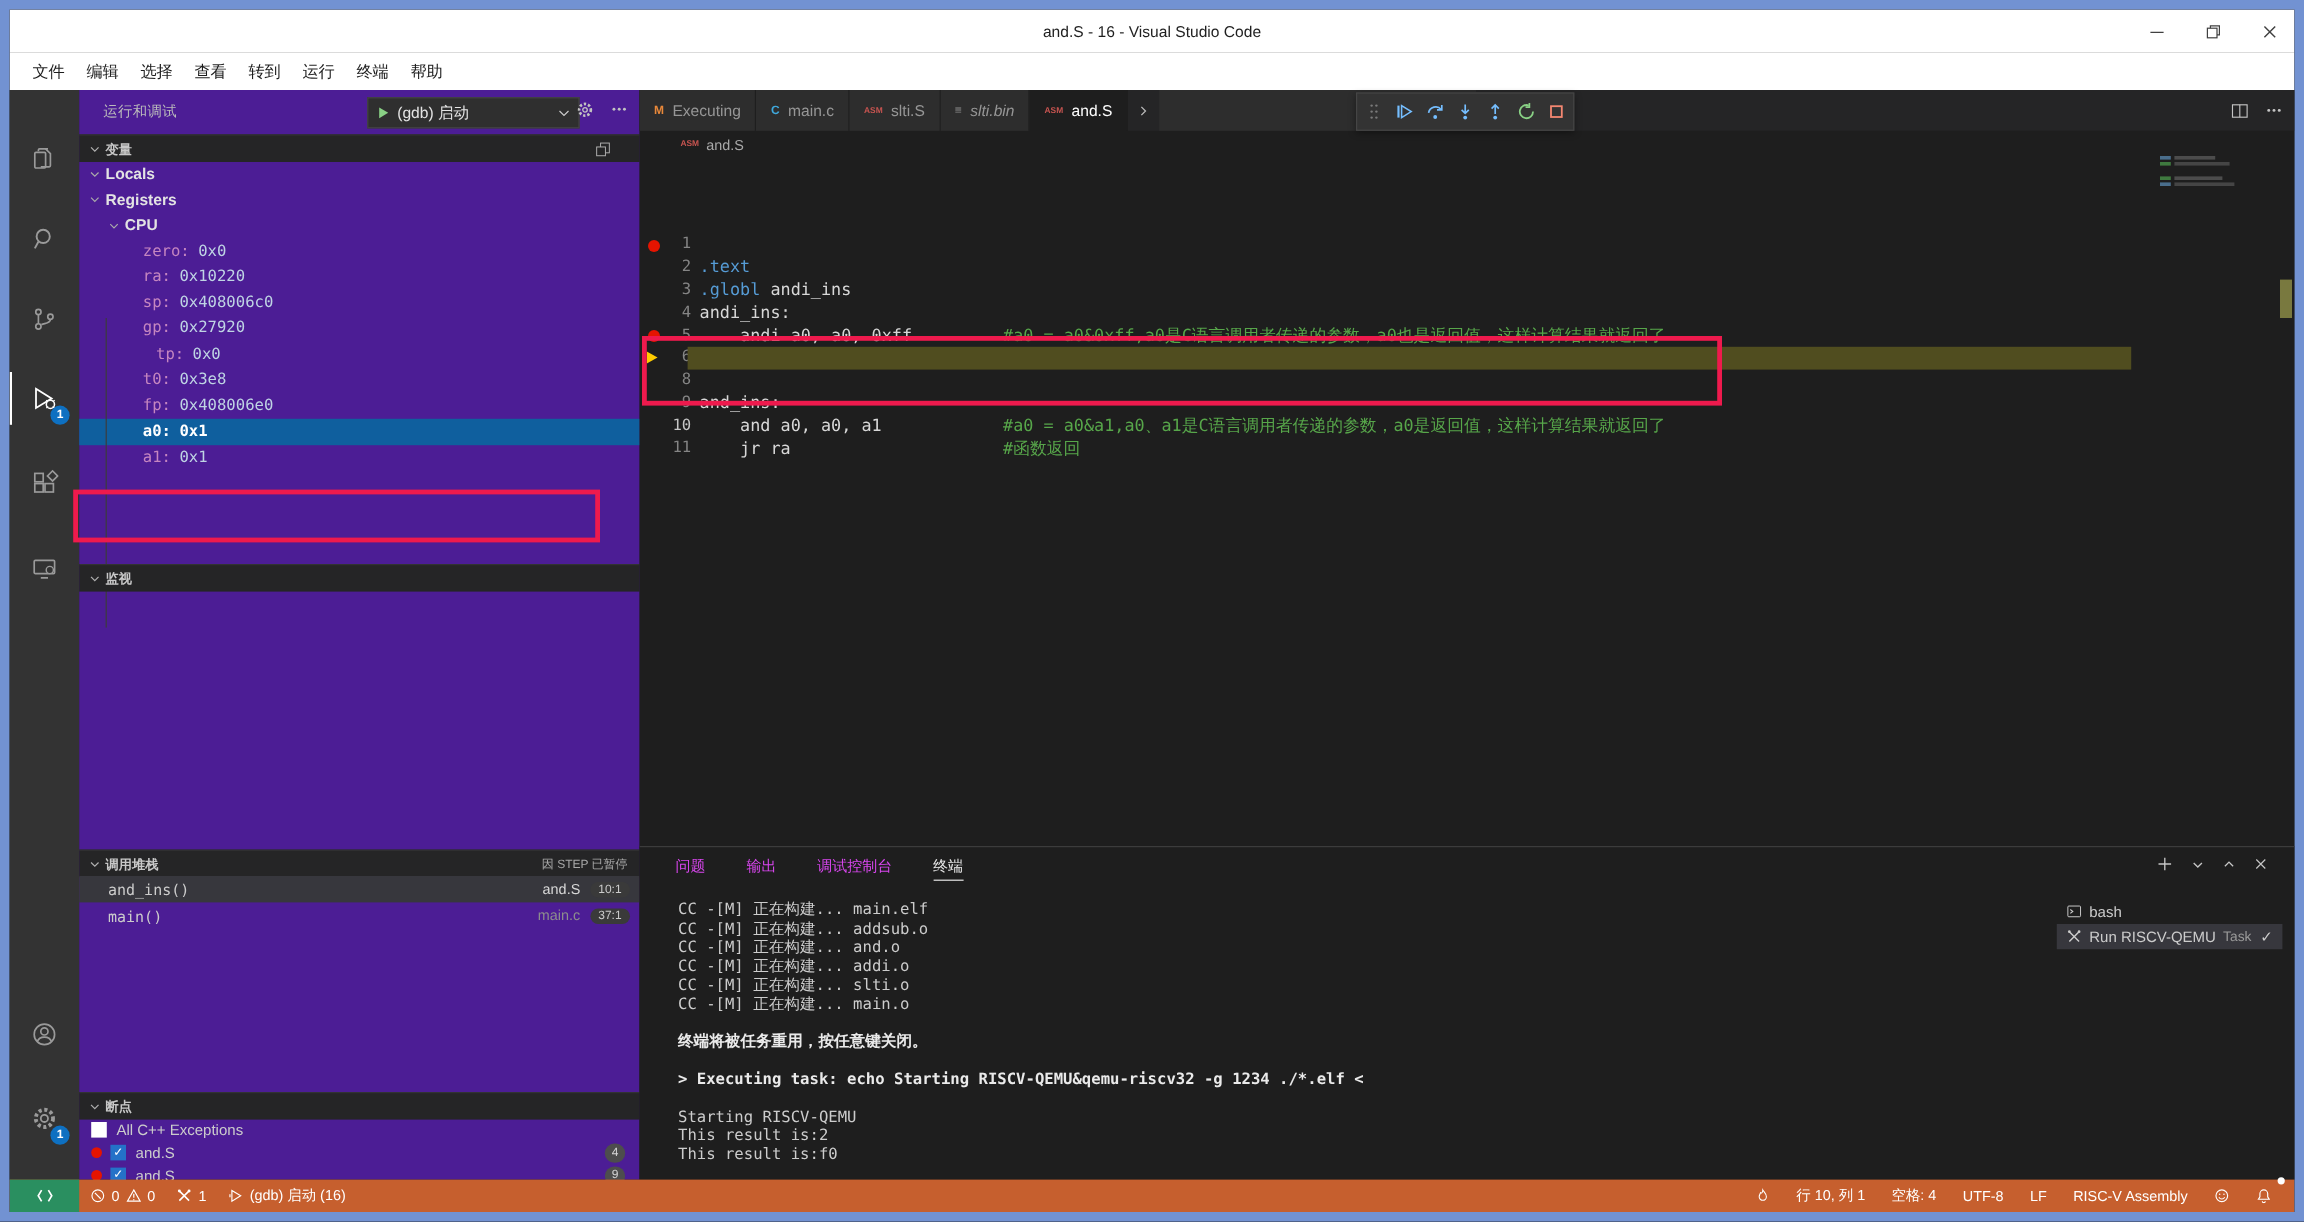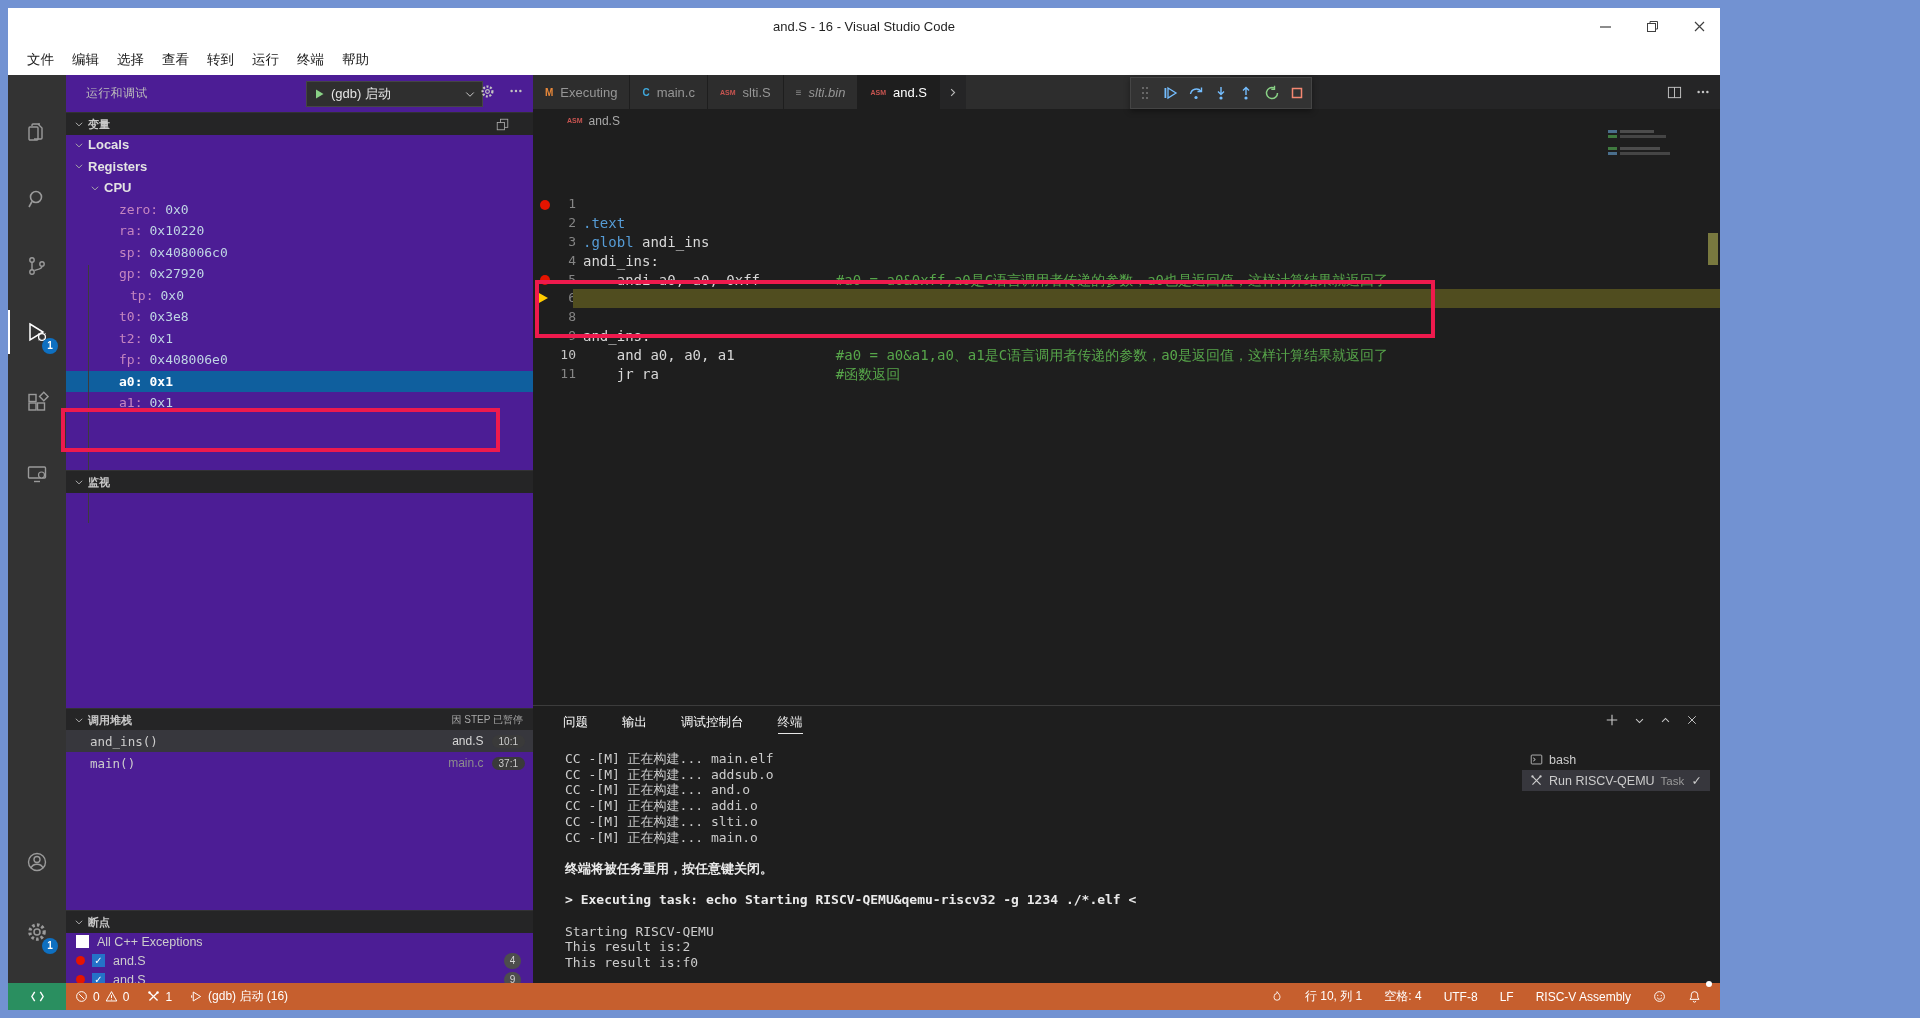--- a/index.html
+++ b/index.html
@@ -1,18 +1,18 @@
 <!DOCTYPE html>
 <html style="--anno-red: #ee1a4d; --status-orange: #c65f2e; --remote-green: #2a8f60; --sel-blue: #0f5f9e; --bp-red: #e51400; --curline: #504d1f; --badge-blue: #0e70c1; --comment-green: #57a64a; --kw-blue: #569cd6; --name-magenta: #c586c0;"><head>
 <meta charset="utf-8">
 <style>
   html,body{margin:0;padding:0;}
   body{width:1920px;height:1018px;background:#7292d2;position:relative;overflow:hidden;
        font-family:"Liberation Sans","DejaVu Sans",sans-serif;-webkit-font-smoothing:antialiased;}
-  .window{position:absolute;left:8px;top:8px;width:1712px;height:1002px;background:#1e1e1e;overflow:hidden;}
+  .window{position:absolute;left:8px;top:8px;width:1904px;height:1002px;background:#1e1e1e;overflow:hidden;}
 
   
   .titlebar{position:absolute;left:0;top:0;right:0;height:36px;background:#ffffff;}
   .titlebar .title{position:absolute;left:0;right:0;top:11px;text-align:center;font-size:13px;color:#1f1f1f;}
   .win-controls{position:absolute;right:14px;top:0;height:36px;display:flex;gap:34px;align-items:center;color:#404040;}
   .menubar{position:absolute;left:0;top:36px;right:0;height:31px;background:#ffffff;display:flex;align-items:center;padding-left:10px;}
   .menu-item{font-size:13.5px;color:#1c1c1c;padding:0 9px;cursor:default;}
 
   
   .main{position:absolute;left:0;top:67px;right:0;bottom:27px;background:#1e1e1e;}
@@ -100,21 +100,21 @@
   .gut-bp{position:absolute;left:7px;top:4.5px;width:10px;height:10px;border-radius:50%;background:var(--bp-red);}
   .gut-cur{position:absolute;left:6px;top:4px;width:0;height:0;border-left:9px solid #ffcc00;border-top:5.5px solid transparent;border-bottom:5.5px solid transparent;}
 
   .minimap{position:absolute;right:24px;top:55px;width:88px;}
   .minimap div{position:absolute;height:3px;}
   .scrollmark{position:absolute;right:2px;top:158px;width:10px;height:32px;background:#8a8a45;opacity:.85;}
 
   
   .panel{position:absolute;left:0;right:0;top:630px;bottom:0;background:#1e1e1e;border-top:1px solid #3c3c3c;}
   .panel-tabs{position:absolute;left:30px;top:0;height:32px;display:flex;gap:34px;align-items:center;}
-  .ptab{font-size:12.5px;color:#ffffff;height:32px;display:flex;align-items:center;position:relative;}
+  .ptab{font-size:12.5px;color:#d946ef;height:32px;display:flex;align-items:center;position:relative;}
   .ptab.active{color:#e7e7e7;}
   .ptab.active::after{content:'';position:absolute;left:0;right:0;bottom:4px;height:1px;background:#e7e7e7;}
   .panel-actions{position:absolute;right:22px;top:7px;display:flex;gap:15px;color:#c5c5c5;align-items:center;}
   .term{position:absolute;left:32px;top:45px;font-family:"DejaVu Sans Mono",monospace;font-size:13px;line-height:15.7px;color:#cccccc;white-space:pre;}
   .term .tb{font-weight:bold;color:#eaeaea;}
   .sessions{position:absolute;right:10px;top:43px;width:188px;}
   .sess-row{height:21px;display:flex;align-items:center;gap:6px;padding-left:8px;font-size:12.5px;color:#cccccc;position:relative;}
   .sess-row.sel{background:#37373d;}
   .sess-meta{color:#9a9a9a;font-size:11.5px;}
   .sess-check{position:absolute;right:8px;color:#cccccc;}
@@ -337,23 +337,20 @@
           <div class="trow reg">
       <span style="margin-left:53px"><span class="rname">gp:</span><span class="rval">0x27920</span></span>
           </div>
           <div class="trow reg">
       <span style="margin-left:64px"><span class="rname">tp:</span><span class="rval">0x0</span></span>
           </div>
           <div class="trow reg">
       <span style="margin-left:53px"><span class="rname">t0:</span><span class="rval">0x3e8</span></span>
           </div>
           <div class="trow reg">
-      <span style="margin-left:53px"><span class="rname">t2:</span><span class="rval">0x1</span></span>
-          </div>
-          <div class="trow reg">
       <span style="margin-left:53px"><span class="rname">fp:</span><span class="rval">0x408006e0</span></span>
           </div>
           <div class="trow reg sel">
       <span style="margin-left:53px"><span class="rname">a0:</span><span class="rval">0x1</span></span>
           </div>
           <div class="trow reg">
       <span style="margin-left:53px"><span class="rname">a1:</span><span class="rval">0x1</span></span>
           </div>
         </div>
       <div class="tree-guide"></div>

